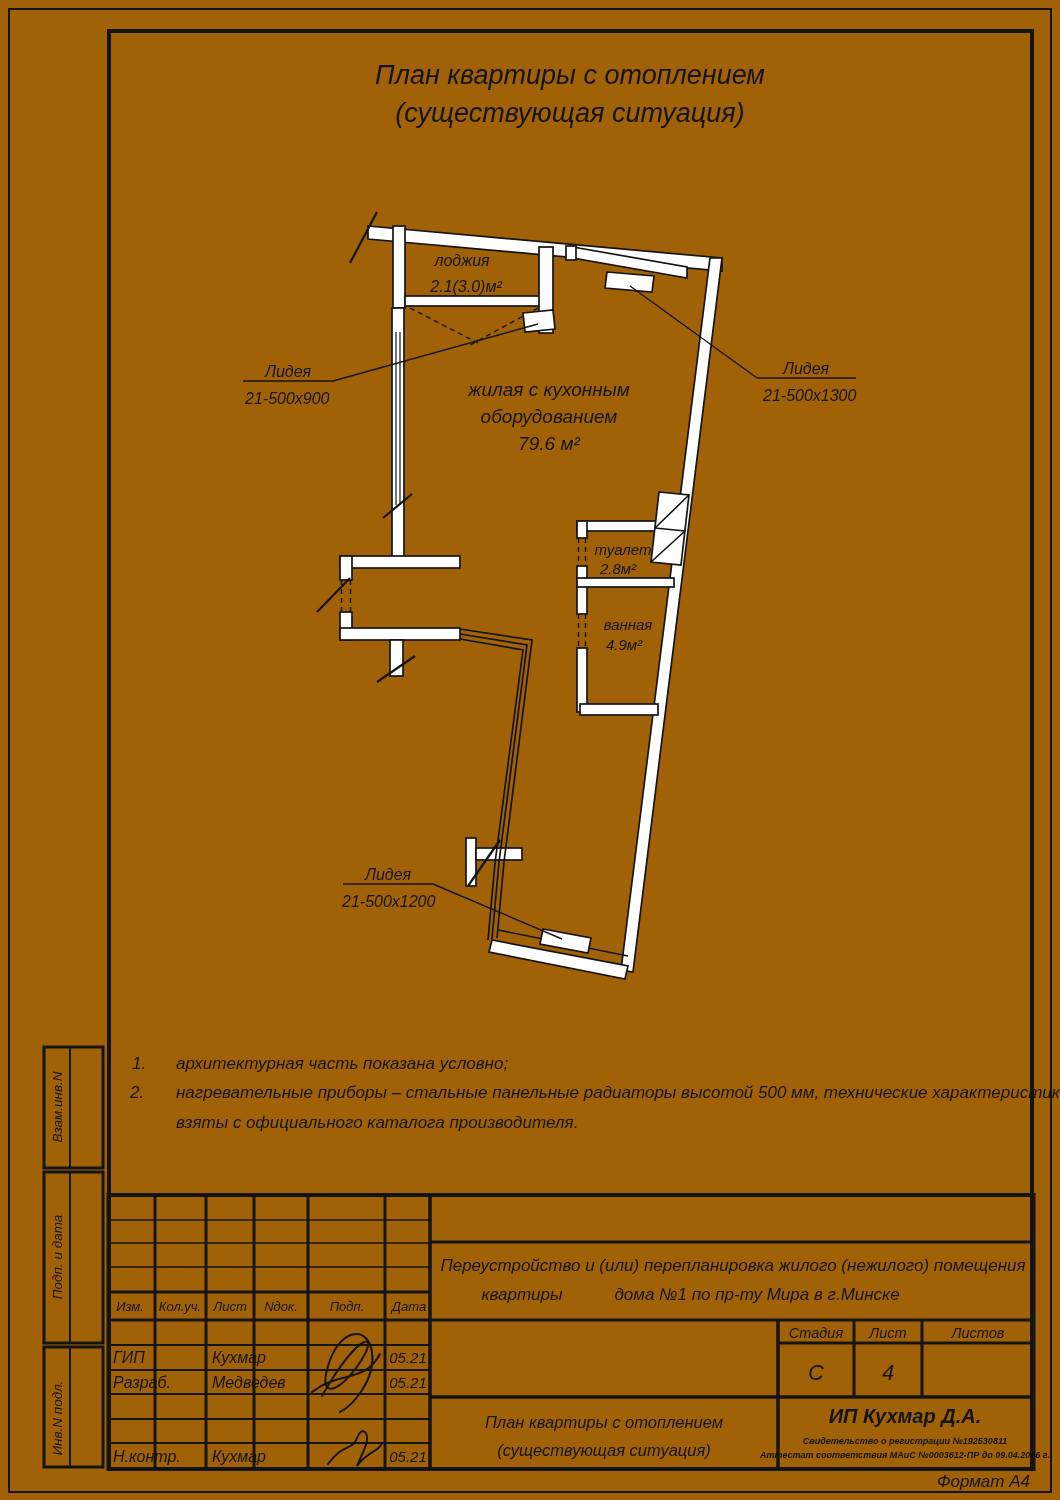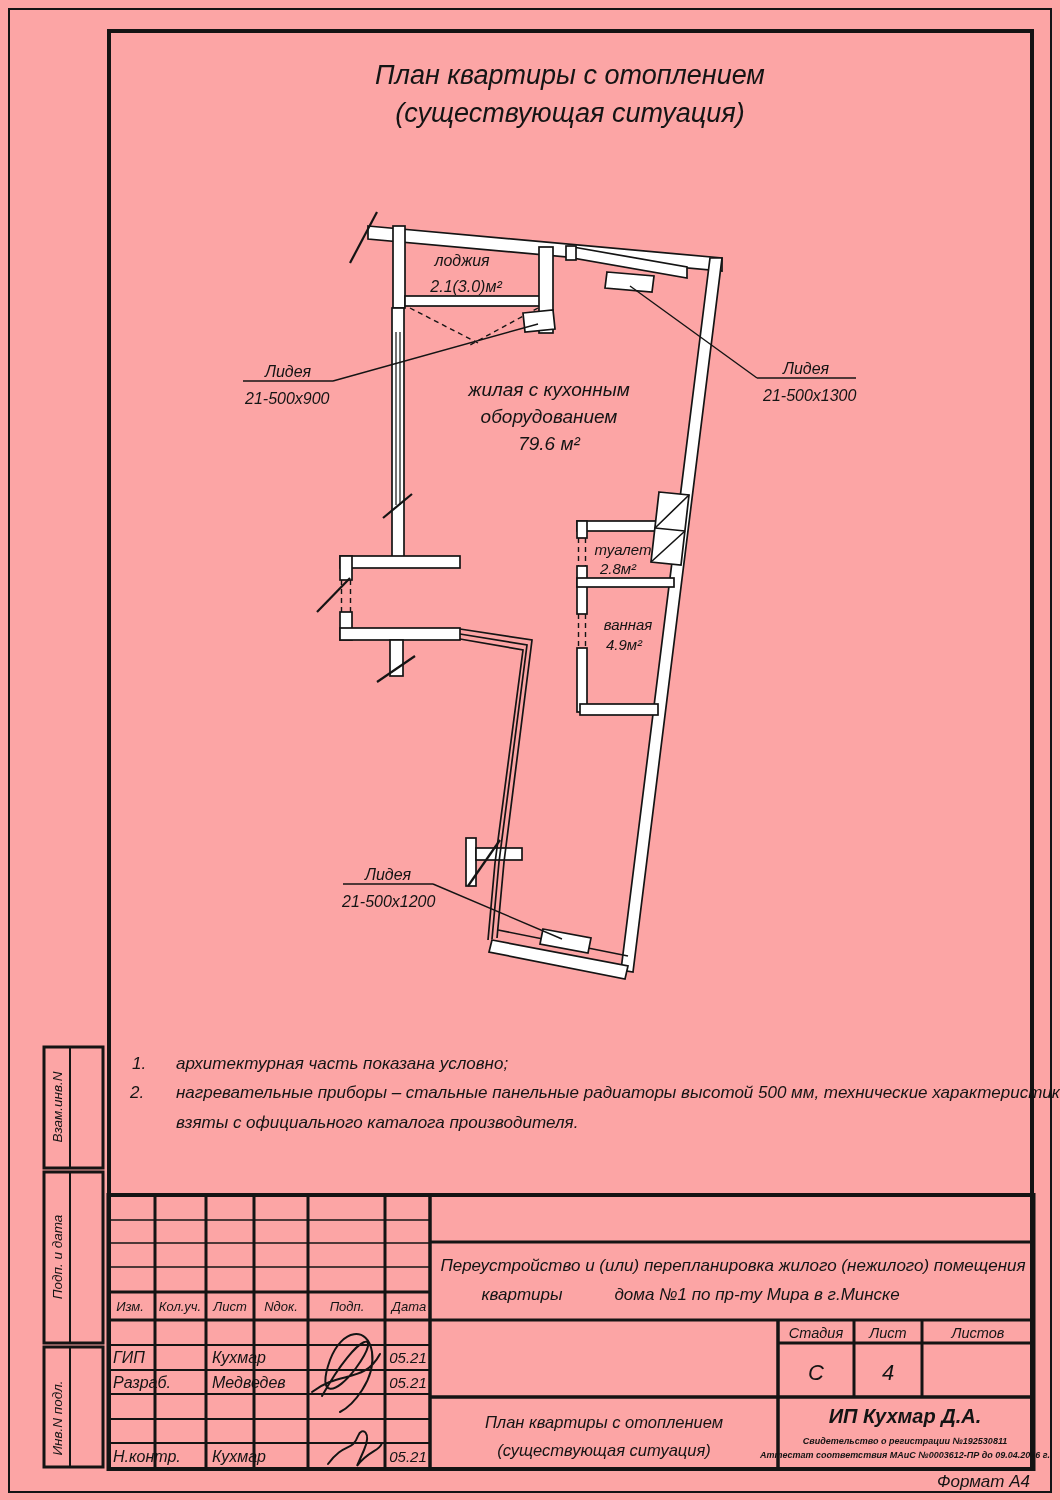--- a/index.html
+++ b/index.html
@@ -1,16 +1,16 @@
 <!DOCTYPE html>
 <html><head>
 <meta charset="utf-8">
 <style>
   html,body{margin:0;padding:0;background:#e8e8e8;}
-  #sheet{position:relative;width:1060px;height:1500px;background:#fca5a5;overflow:hidden;}
+  #sheet{position:relative;width:1060px;height:1500px;background:#a16207;overflow:hidden;}
   svg text{font-family:"Liberation Sans","DejaVu Sans",sans-serif;font-style:italic;fill:#141414;}
   .fs27{font-size:27px;}
   .fs19{font-size:19px;}
   .fs17{font-size:17px;}
   .fs16{font-size:16px;}
   .fs165{font-size:16.5px;}
   .fs15{font-size:15px;}
   .fs145{font-size:14.5px;}
   .fs13{font-size:13px;}
   .fs135{font-size:13.5px;}

